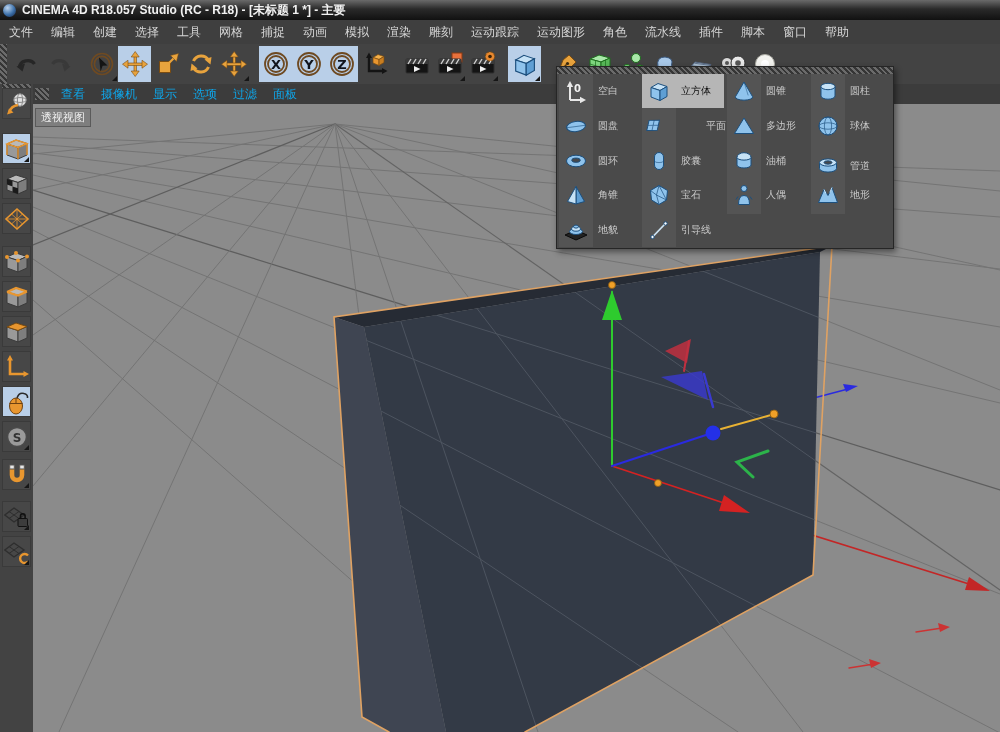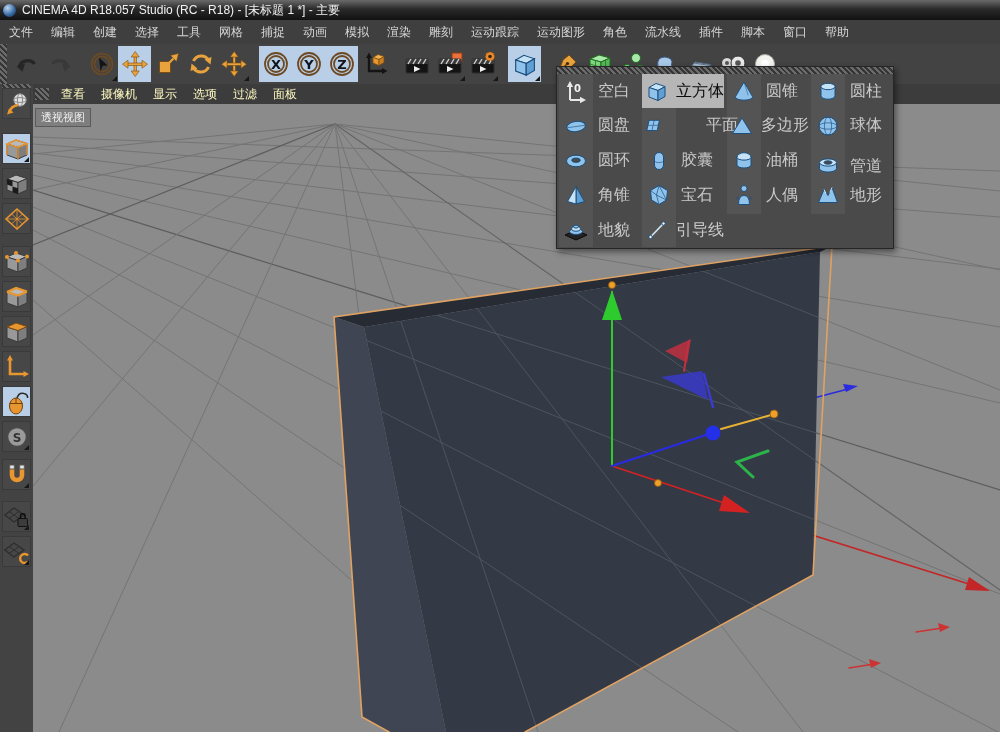--- a/index.html
+++ b/index.html
@@ -1,21 +1,21 @@
 <!DOCTYPE html>
 <html><head>
 <meta charset="utf-8">
 <style>
   html,body{margin:0;padding:0;}
   body{width:1000px;height:732px;position:relative;overflow:hidden;
        font-family:"Liberation Sans","DejaVu Sans",sans-serif;
        background:#434343;-webkit-font-smoothing:antialiased;}
   .titlebar{position:absolute;left:0;top:0;width:1000px;height:20px;
     background:linear-gradient(#6a6a6a,#2a2a2a 45%,#111);display:flex;align-items:center;
-    color:#f2f2f2;font-size:12px;}
+    color:#f2f2f2;font-size:12px;font-weight:bold;}
   .logo{width:13px;height:13px;border-radius:50%;margin:0 6px 0 3px;
     background:radial-gradient(circle at 35% 30%,#bcd4ee,#3a6ea8 55%,#15203a);}
   .menubar{position:absolute;left:0;top:20px;width:1000px;height:24px;background:#3f3f3f;
     border-bottom:1px solid #7dd3fc;display:flex;align-items:center;}
   .menu-item{color:#d6d6d6;font-size:12px;padding:0 9px;line-height:24px;cursor:default;}
   .toolbar{position:absolute;left:0;top:44px;width:1000px;height:40px;background:#434343;
     display:flex;align-items:flex-start;}
   .hatch{background:repeating-linear-gradient(45deg,#6b6b6b 0 2px,#353535 2px 4px);}
   .tb-hatch{width:7px;height:40px;margin-right:3px;}
   .tb-group{display:flex;margin-right:9px;}
@@ -28,32 +28,32 @@
   .sidebar{position:absolute;left:0;top:84px;width:33px;bottom:0;background:#434343;
     border-right:1px solid #333;}
   .sb-hatch{position:absolute;left:2px;top:0;width:29px;height:5px;}
   .sb-btn{position:absolute;left:2px;width:29px;height:31px;display:flex;align-items:center;
     justify-content:center;background:#474747;border:1px solid #3a3a3a;box-sizing:border-box;}
   .sb-btn.active{background:#b9cfe8;}
   .viewport{position:absolute;left:33px;top:84px;right:0;bottom:0;}
   .vp-menubar{position:absolute;left:0;top:0;right:0;height:20px;background:#3c3c3c;
     border-bottom:1px solid #2c2c2c;display:flex;align-items:center;}
   .vp-handle{width:14px;height:12px;margin:0 4px 0 2px;}
-  .vp-item{color:#fef9c3;font-size:12px;padding:0 8px;line-height:20px;}
+  .vp-item{color:#0ea5e9;font-size:12px;padding:0 8px;line-height:20px;}
   .canvas-wrap{position:absolute;left:0;top:20px;right:0;bottom:0;background:#8b8b8b;}
   .view-label{position:absolute;left:2px;top:4px;font-size:11px;color:#efefef;
     background:#7e7e7e;border:1px solid #5a5a5a;padding:1px 5px;}
   .prim-panel{position:absolute;left:556px;top:66px;width:338px;height:183px;background:#4a4a4a;
     border:1px solid #262626;box-sizing:border-box;z-index:50;box-shadow:2px 3px 6px rgba(0,0,0,.45);}
   .panel-hatch{position:absolute;left:0;top:0;right:0;height:7px;}
   .col-strip{position:absolute;background:#545454;top:7px;}
   .prim-item{position:absolute;display:flex;align-items:center;width:82px;height:34px;}
-  .prim-item.selected{background:#b6b6b6;justify-content:space-between;}
+  .prim-item.selected{background:#b6b6b6;}
   .prim-ico{width:34px;display:flex;justify-content:center;}
-  .prim-label{font-size:16px;color:#c9c9c9;margin-left:5px;white-space:nowrap;}
+  .prim-label{font-size:10px;color:#c9c9c9;margin-left:5px;white-space:nowrap;}
   .prim-item.selected .prim-label{color:#0d0d0d;}
   svg{display:block;}
   text{font-family:"DejaVu Sans",sans-serif;}
 </style>
 </head>
 <body>
 
 <div class="titlebar">
   <span class="logo"></span>
   <span>CINEMA 4D R18.057 Studio (RC - R18) - [未标题 1 *] - 主要</span>

